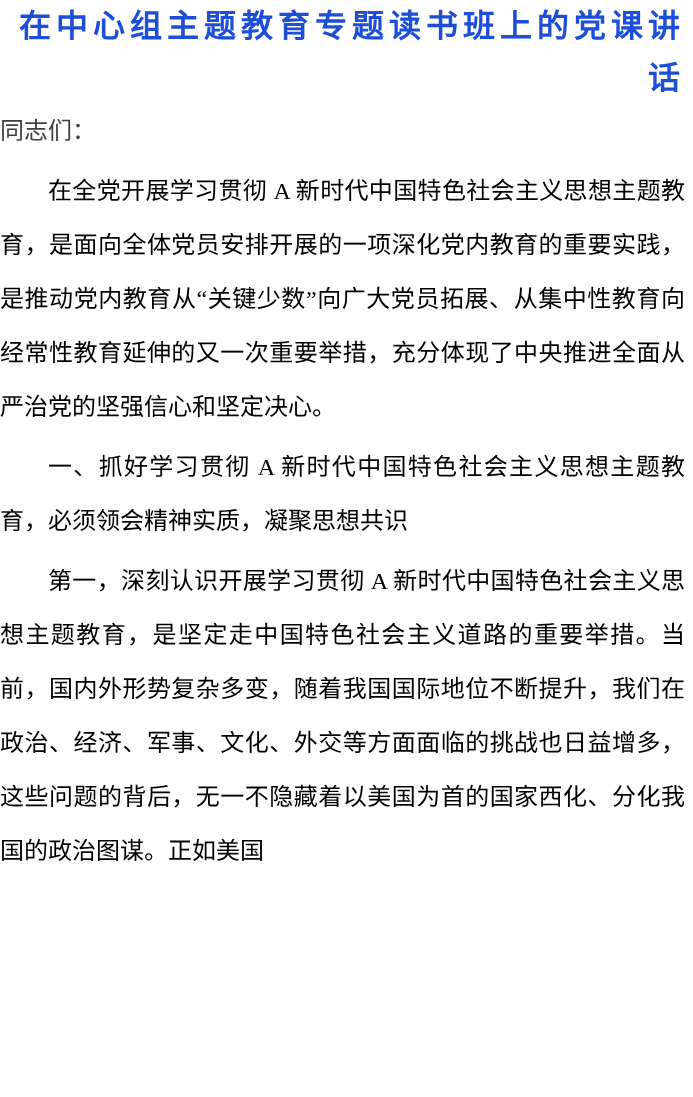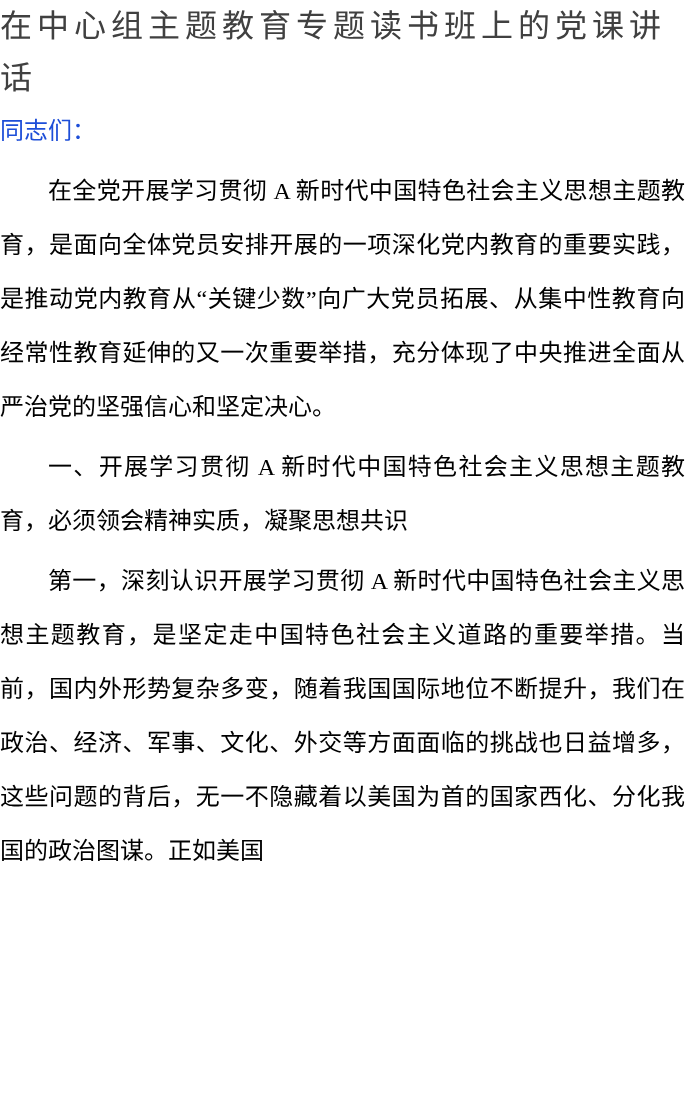--- a/index.html
+++ b/index.html
@@ -14,31 +14,31 @@
     font-family: "Liberation Sans", sans-serif;
   }
   .page {
     width: 685px;
     padding: 0 8px 0 0;
     box-sizing: content-box;
   }
   .doc-title {
     margin: 0;
     font-size: 32px;
-    font-weight: 400;
+    font-weight: 700;
     line-height: 52px;
     letter-spacing: 5px;
-    color: #404040;
-    text-align: left;
+    color: #1d4ed8;
+    text-align: right;
   }
   .salutation {
     margin: 0;
     font-size: 24px;
     line-height: 54px;
-    color: #1d4ed8;
+    color: #404040;
     text-align: left;
     text-indent: 0;
   }
   .para {
     margin: 6px 0;
     font-size: 24px;
     line-height: 54px;
     color: #000000;
     text-align: justify;
     text-justify: inter-character;
@@ -50,16 +50,16 @@
 </head>
 <body>
 
 <div class="page">
   <h1 class="doc-title">在中心组主题教育专题读书班上的党课讲话</h1>
 
   <p class="salutation">同志们：</p>
 
   <div>
       <p class="para">在全党开展学习贯彻 A 新时代中国特色社会主义思想主题教育，是面向全体党员安排开展的一项深化党内教育的重要实践，是推动党内教育从“关键少数”向广大党员拓展、从集中性教育向经常性教育延伸的又一次重要举措，充分体现了中央推进全面从严治党的坚强信心和坚定决心。</p>
-      <p class="para">一、开展学习贯彻 A 新时代中国特色社会主义思想主题教育，必须领会精神实质，凝聚思想共识</p>
+      <p class="para">一、抓好学习贯彻 A 新时代中国特色社会主义思想主题教育，必须领会精神实质，凝聚思想共识</p>
       <p class="para">第一，深刻认识开展学习贯彻 A 新时代中国特色社会主义思想主题教育，是坚定走中国特色社会主义道路的重要举措。当前，国内外形势复杂多变，随着我国国际地位不断提升，我们在政治、经济、军事、文化、外交等方面面临的挑战也日益增多，这些问题的背后，无一不隐藏着以美国为首的国家西化、分化我国的政治图谋。正如美国</p>
     </div>
 </div>
 
 </body></html>

